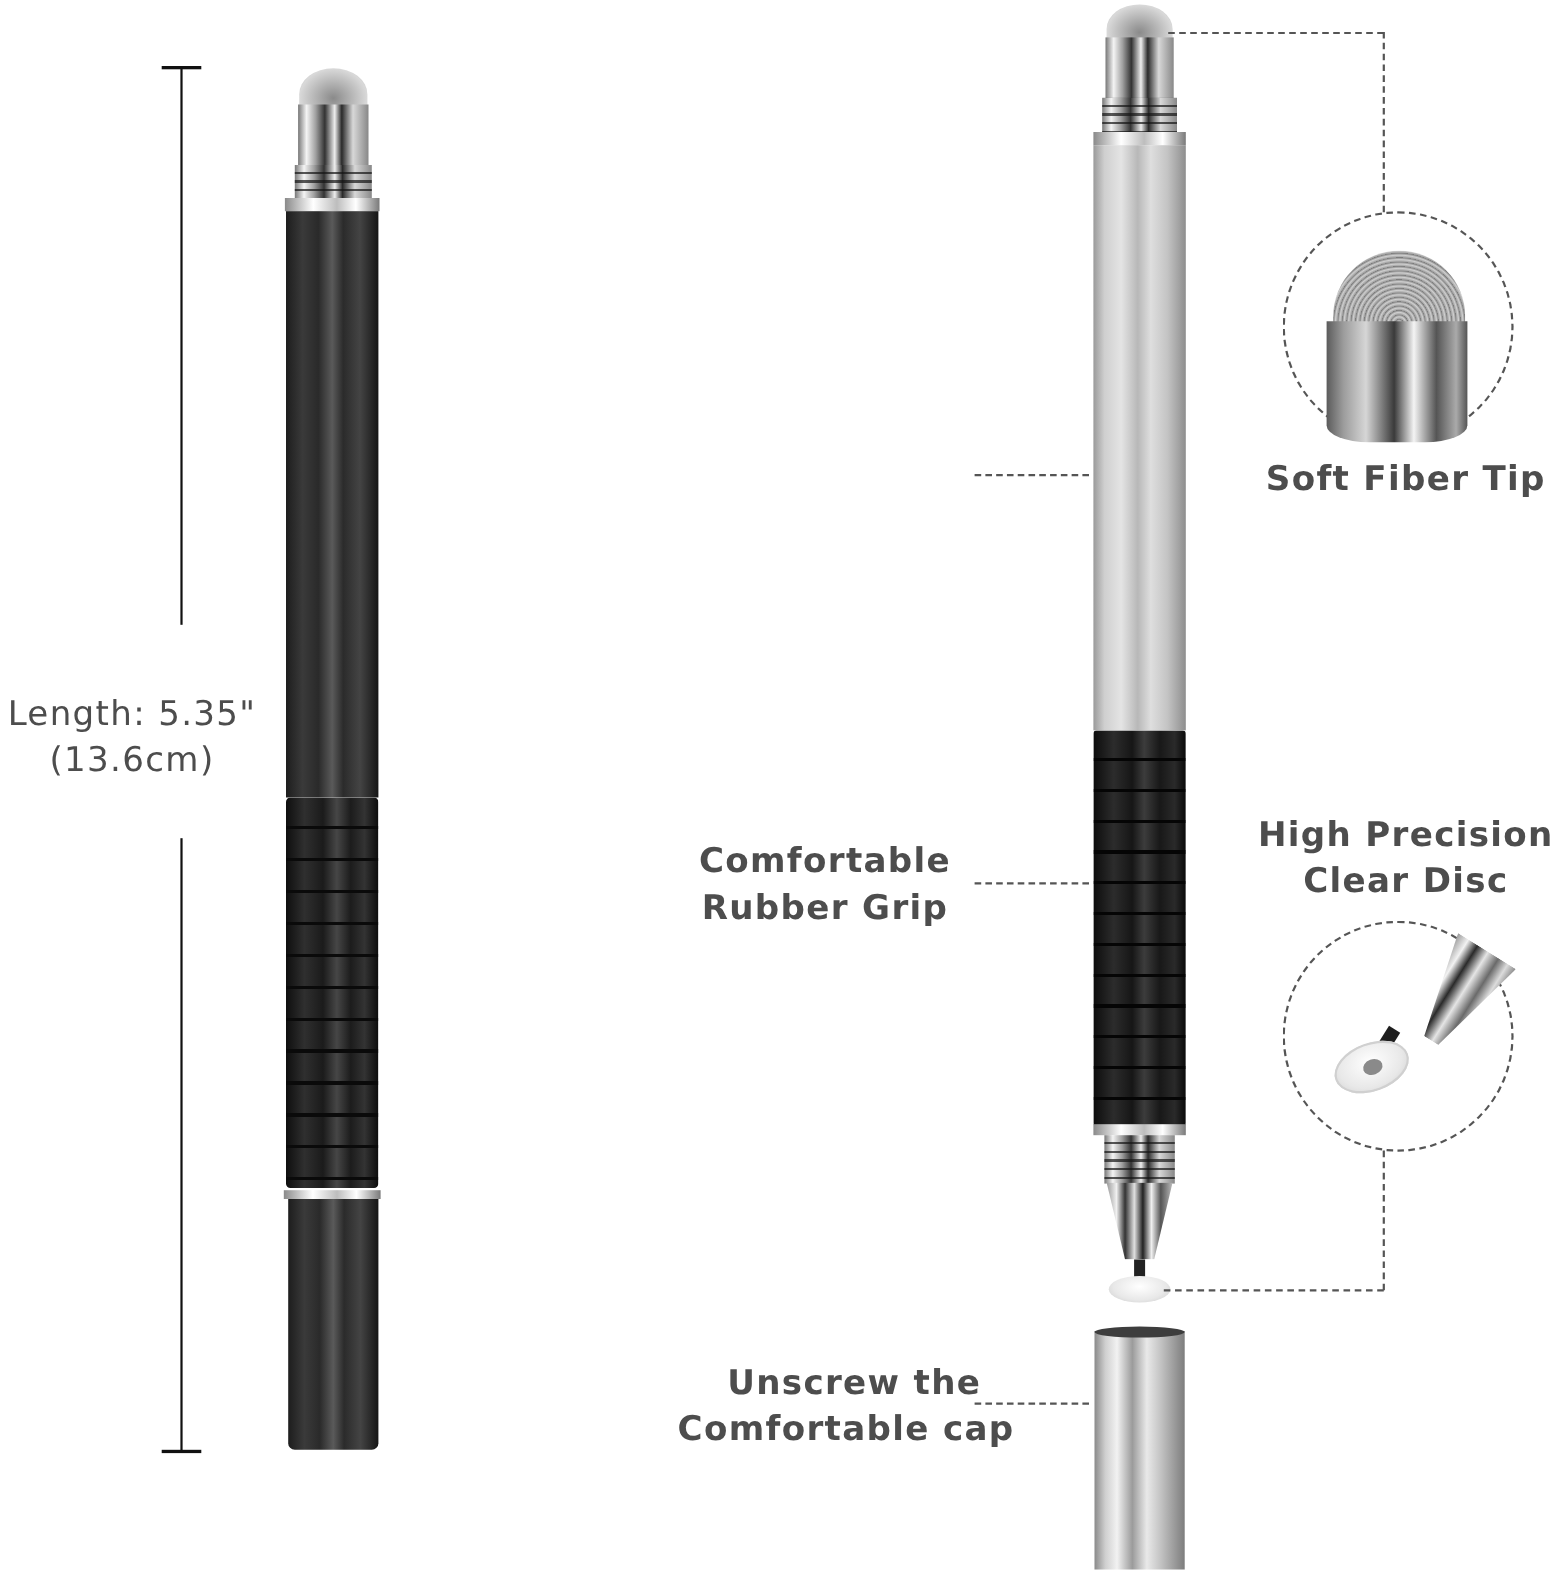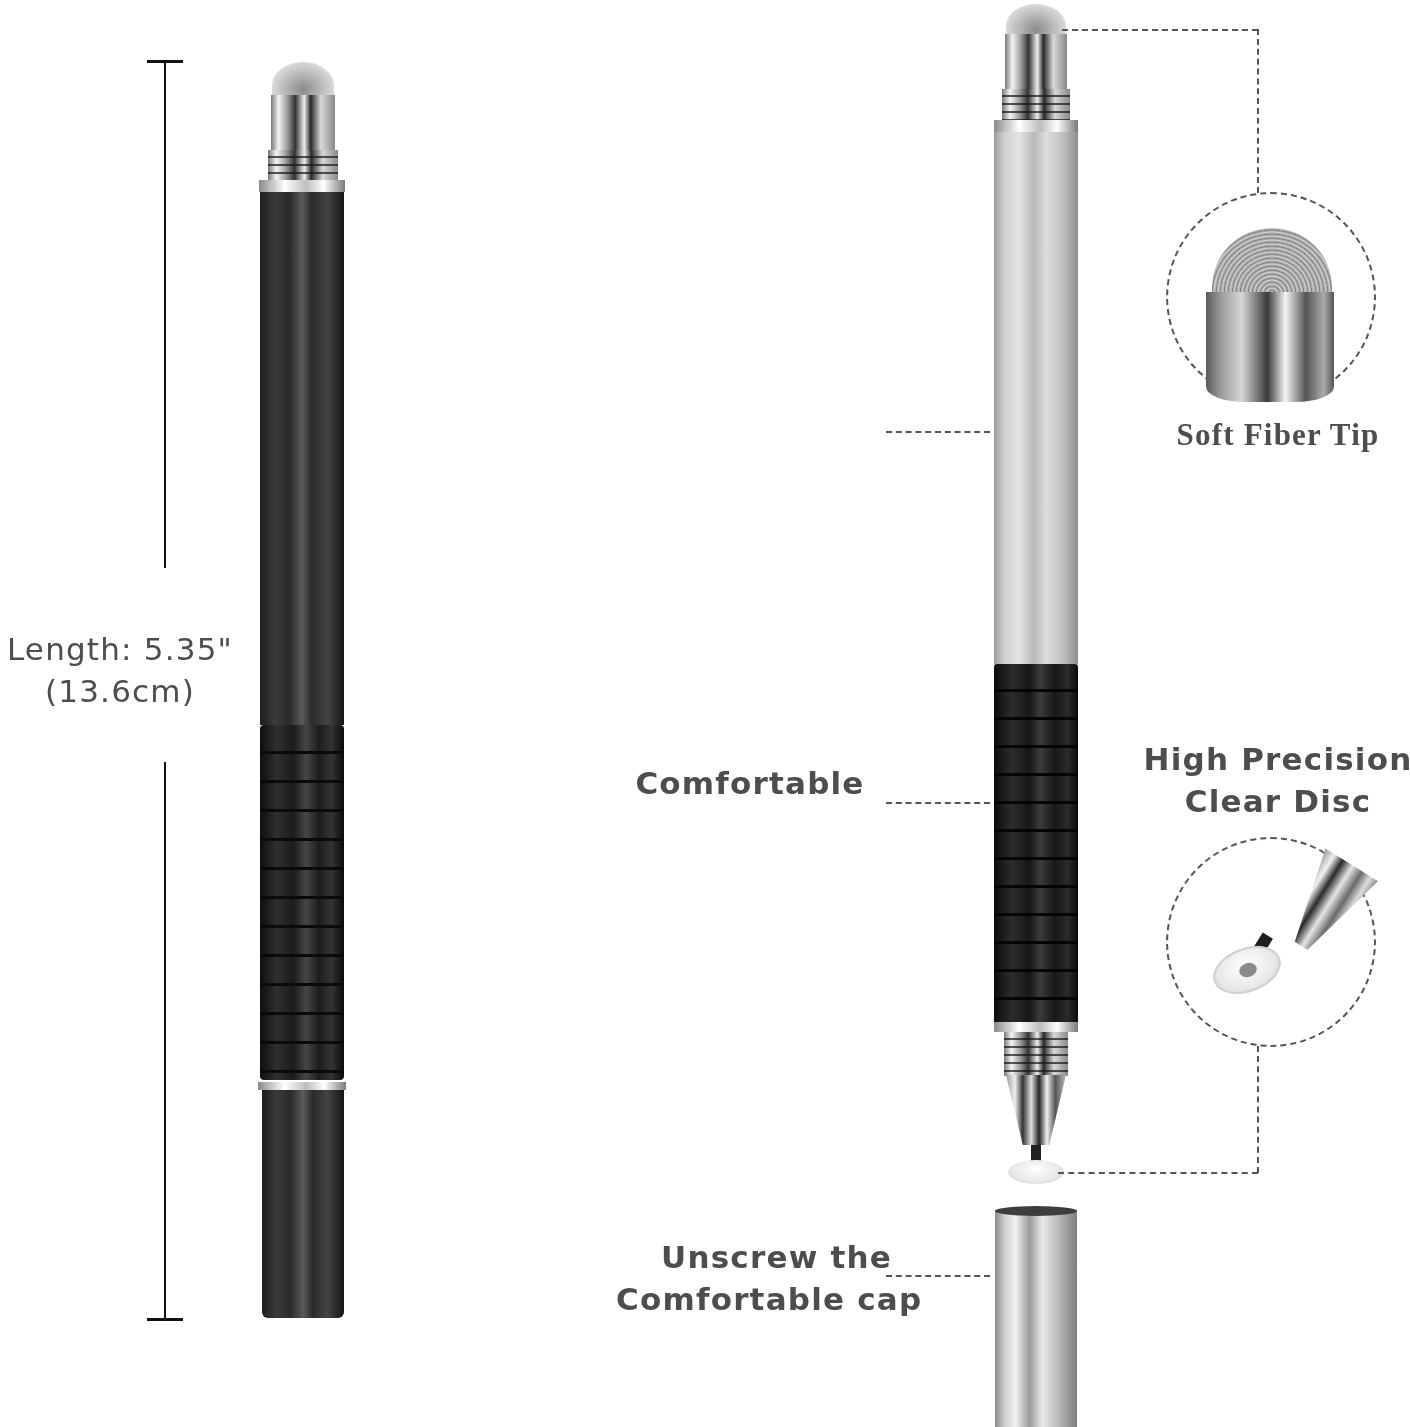--- a/index.html
+++ b/index.html
@@ -93,35 +93,36 @@
   <div class="abs sil-cap" style="left:995px; top:1210px; width:82px; height:217px;"></div>
   <div class="abs sil-cap-top" style="left:995px; top:1206px; width:82px; height:10px;"></div>
 </div>
 
 <div class="label" style="left:570px; top:393px; width:332px;">
 </div>
 <div class="dash-h" style="left:886px; top:431px; width:104px;"></div>
 
 <div class="label" style="left:625px; top:762px; width:250px;">
   <span>Comfortable</span>
+  <span>Rubber Grip</span>
 </div>
 <div class="dash-h" style="left:886px; top:802px; width:104px;"></div>
 
 <div class="label" style="left:616px; top:1236px; width:276px;text-align:right;">
   <span>Unscrew the</span>
   <span>Comfortable cap</span>
 </div>
 <div class="dash-h" style="left:886px; top:1275px; width:104px;"></div>
 
 <div class="dash-h" style="left:1062px; top:29px; width:196px;"></div>
 <div class="dash-v" style="left:1257px; top:29px; height:164px;"></div>
 <div class="dash-circle" style="left:1166px; top:192px; width:210px; height:210px;"></div>
 <div class="abs detail-mesh" style="left:1212px; top:228px; width:120px; height:66px;"></div>
 <div class="abs detail-collar" style="left:1206px; top:292px; width:128px; height:110px;"></div>
-<div class="label" style="left:1150px; top:414px; width:256px;font-family:Liberation Serif, serif;">Soft Fiber Tip</div>
+<div class="label" style="left:1150px; top:414px; width:256px;">Soft Fiber Tip</div>
 
 <div class="label" style="left:1140px; top:738px; width:276px;">
   <span>High Precision</span>
   <span>Clear Disc</span>
 </div>
 <div class="dash-circle" style="left:1166px; top:837px; width:210px; height:210px;"></div>
 <div class="abs" style="left:1270px; top:850px; width:62px; height:96px; transform:rotate(32deg); transform-origin:50% 100%;
             clip-path: polygon(0 0, 100% 0, 62% 100%, 38% 100%);
             background: linear-gradient(90deg, #9a9a9a 0%, #f2f2f2 18%, #2a2a2a 34%, #e5e5e5 52%, #6a6a6a 70%, #dcdcdc 86%, #8a8a8a 100%);"></div>
 <div class="abs" style="left:1256px; top:934px; width:12px; height:22px; background:#1e1e1e; transform:rotate(32deg);"></div>

